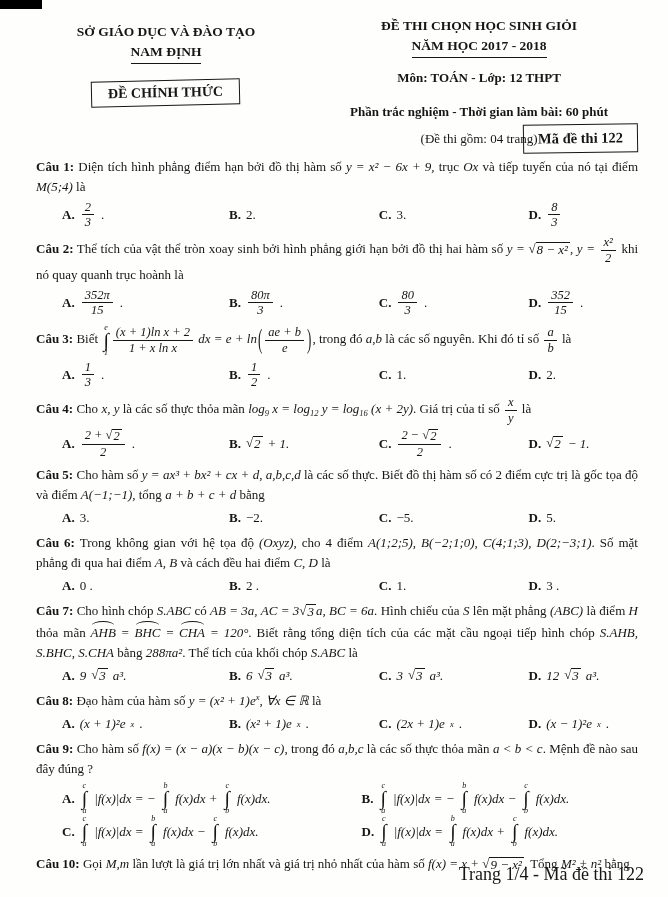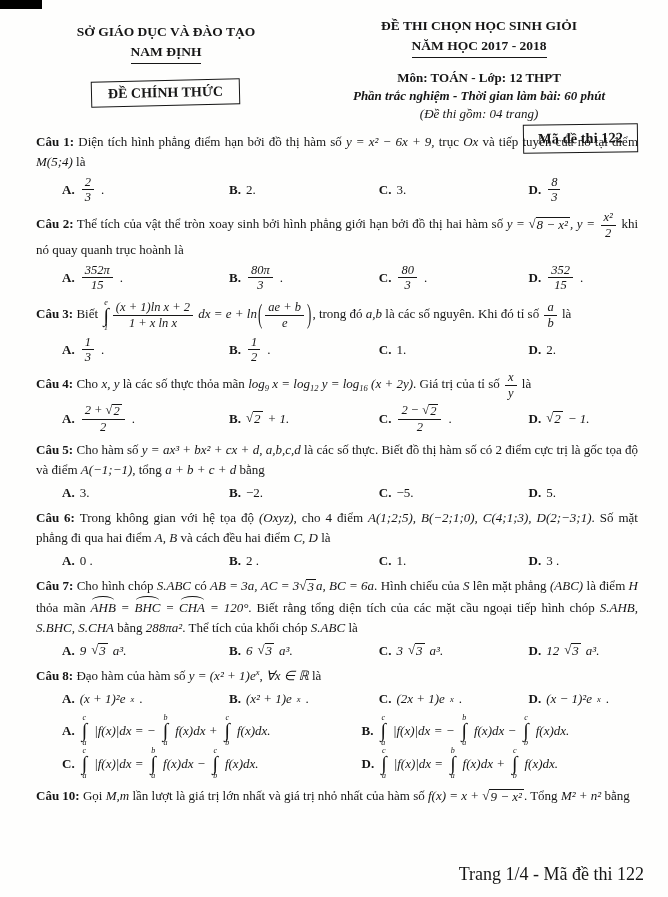--- a/index.html
+++ b/index.html
@@ -17,22 +17,22 @@
   .content{padding:16px 30px 0 36px;}
   
   .hdr{display:flex;position:relative;margin-bottom:10px;gap:24px;}
   .hdr-left{width:45%;text-align:center;padding-top:6px;}
   .hdr-right{width:55%;text-align:center;}
   .hline{font-weight:bold;font-size:13.5px;line-height:1.45;}
   .uline{display:inline-block;border-bottom:1.6px solid #161616;padding-bottom:2px;}
   .box{display:inline-block;border:1.7px solid #161616;font-weight:bold;}
   .official-box{margin-top:16px;padding:4px 16px;font-size:14px;transform:rotate(-1.3deg);}
   .subject{margin-top:12px;font-weight:bold;font-size:13px;}
-  .part{font-weight:bold;font-style:italic;margin-top:2px;}
-  .pages{font-style:italic;margin-top:2px;}
+  .part{font-weight:bold;margin-top:18px;}
+  .pages{margin-top:11px;}
   .code-box{position:absolute;right:0px;top:108px;padding:5px 14px;font-size:14.5px;transform:rotate(-0.8deg);}
   
   .q{margin:0;}
   .qbody{margin:5px 0 2px;line-height:1.52;text-align:justify;}
   .bold{font-weight:bold;}
   .m{font-style:italic;}
   .tx{font-style:normal;}
   .sup{font-size:8.5px;font-style:italic;vertical-align:super;line-height:0;}
   .sub{font-size:8.5px;font-style:italic;vertical-align:sub;line-height:0;}
   .frac{display:inline-flex;flex-direction:column;align-items:center;vertical-align:middle;margin:0 2px;line-height:1.15;font-size:12.5px;}
@@ -348,20 +348,21 @@
             </div>
             <div class="opt">
               <span class="optlabel">D.</span>
               <span class="m">(x − 1)²e</span>
               <span class="sup">x</span>
               <span class="tx">.</span>
             </div>
           </div>
         </div>
         <div class="q">
+          <div class="qbody"><span class="bold">Câu 9:</span><span class="tx"> Cho hàm số </span><span class="m">f(x) = (x − a)(x − b)(x − c)</span><span class="tx">, trong đó </span><span class="m">a,b,c</span><span class="tx"> là các số thực thỏa mãn </span><span class="m">a &lt; b &lt; c</span><span class="tx">. Mệnh đề nào sau đây đúng ?</span></div>
           <div class="opts c2">
             <div class="opt">
               <span class="optlabel">A.</span>
               <span class="intg">
                 <span class="ihi">c</span>
                 <span class="isign">∫</span>
                 <span class="ilo">a</span>
               </span>
               <span class="m">|f(x)|dx = −</span>
               <span class="intg">

